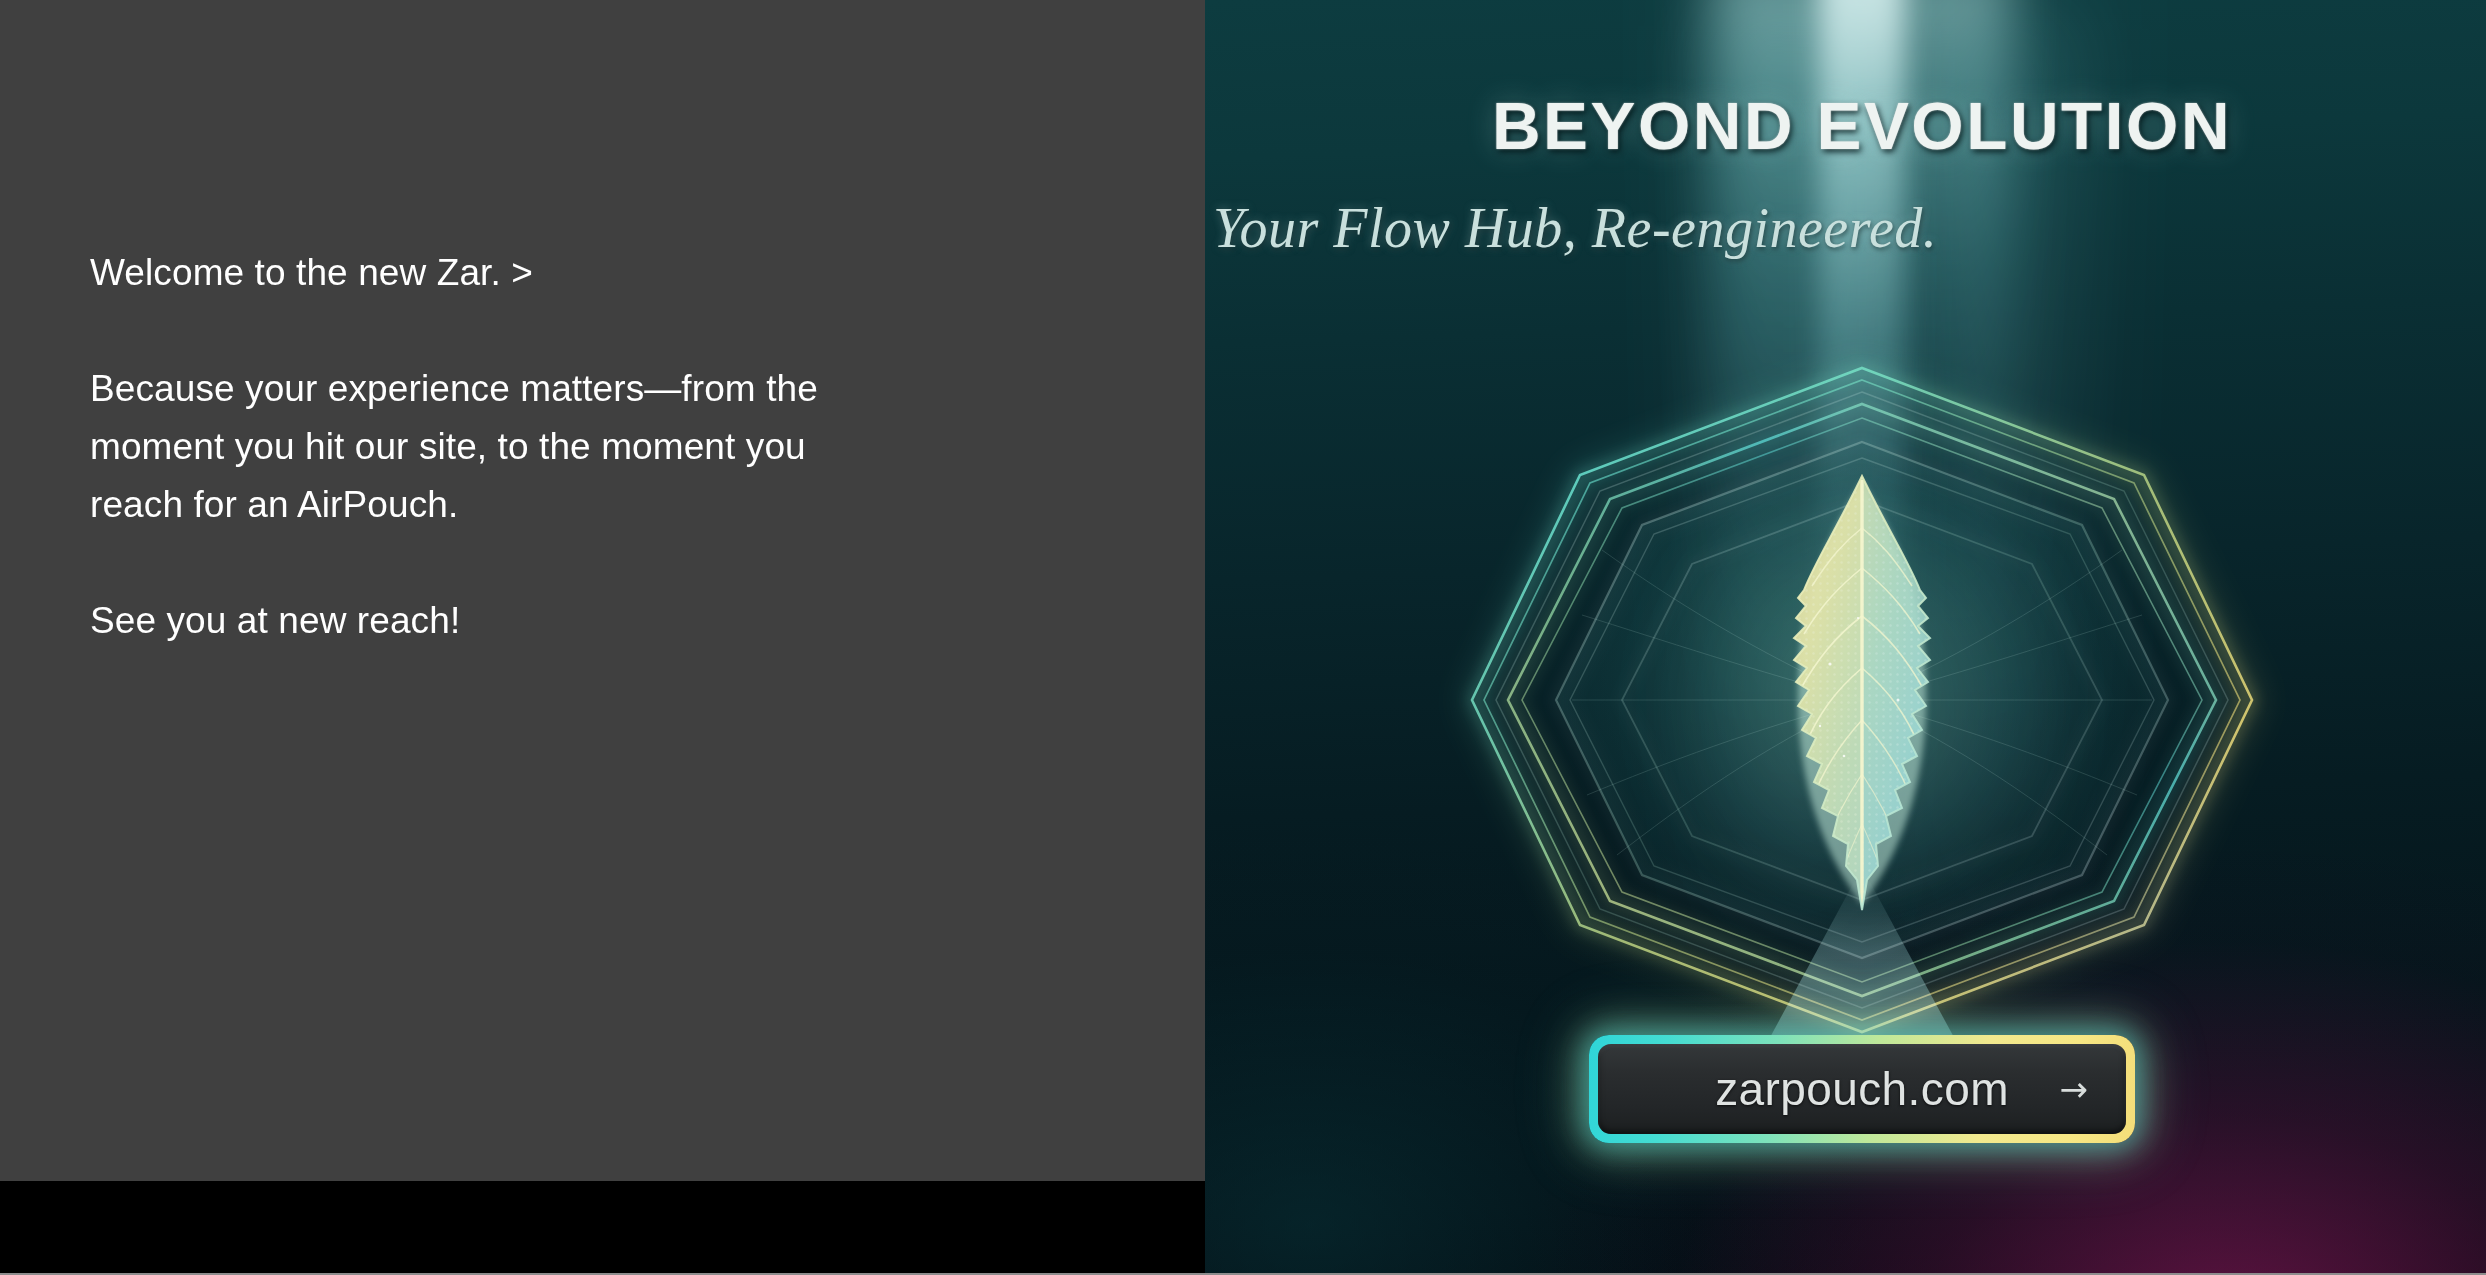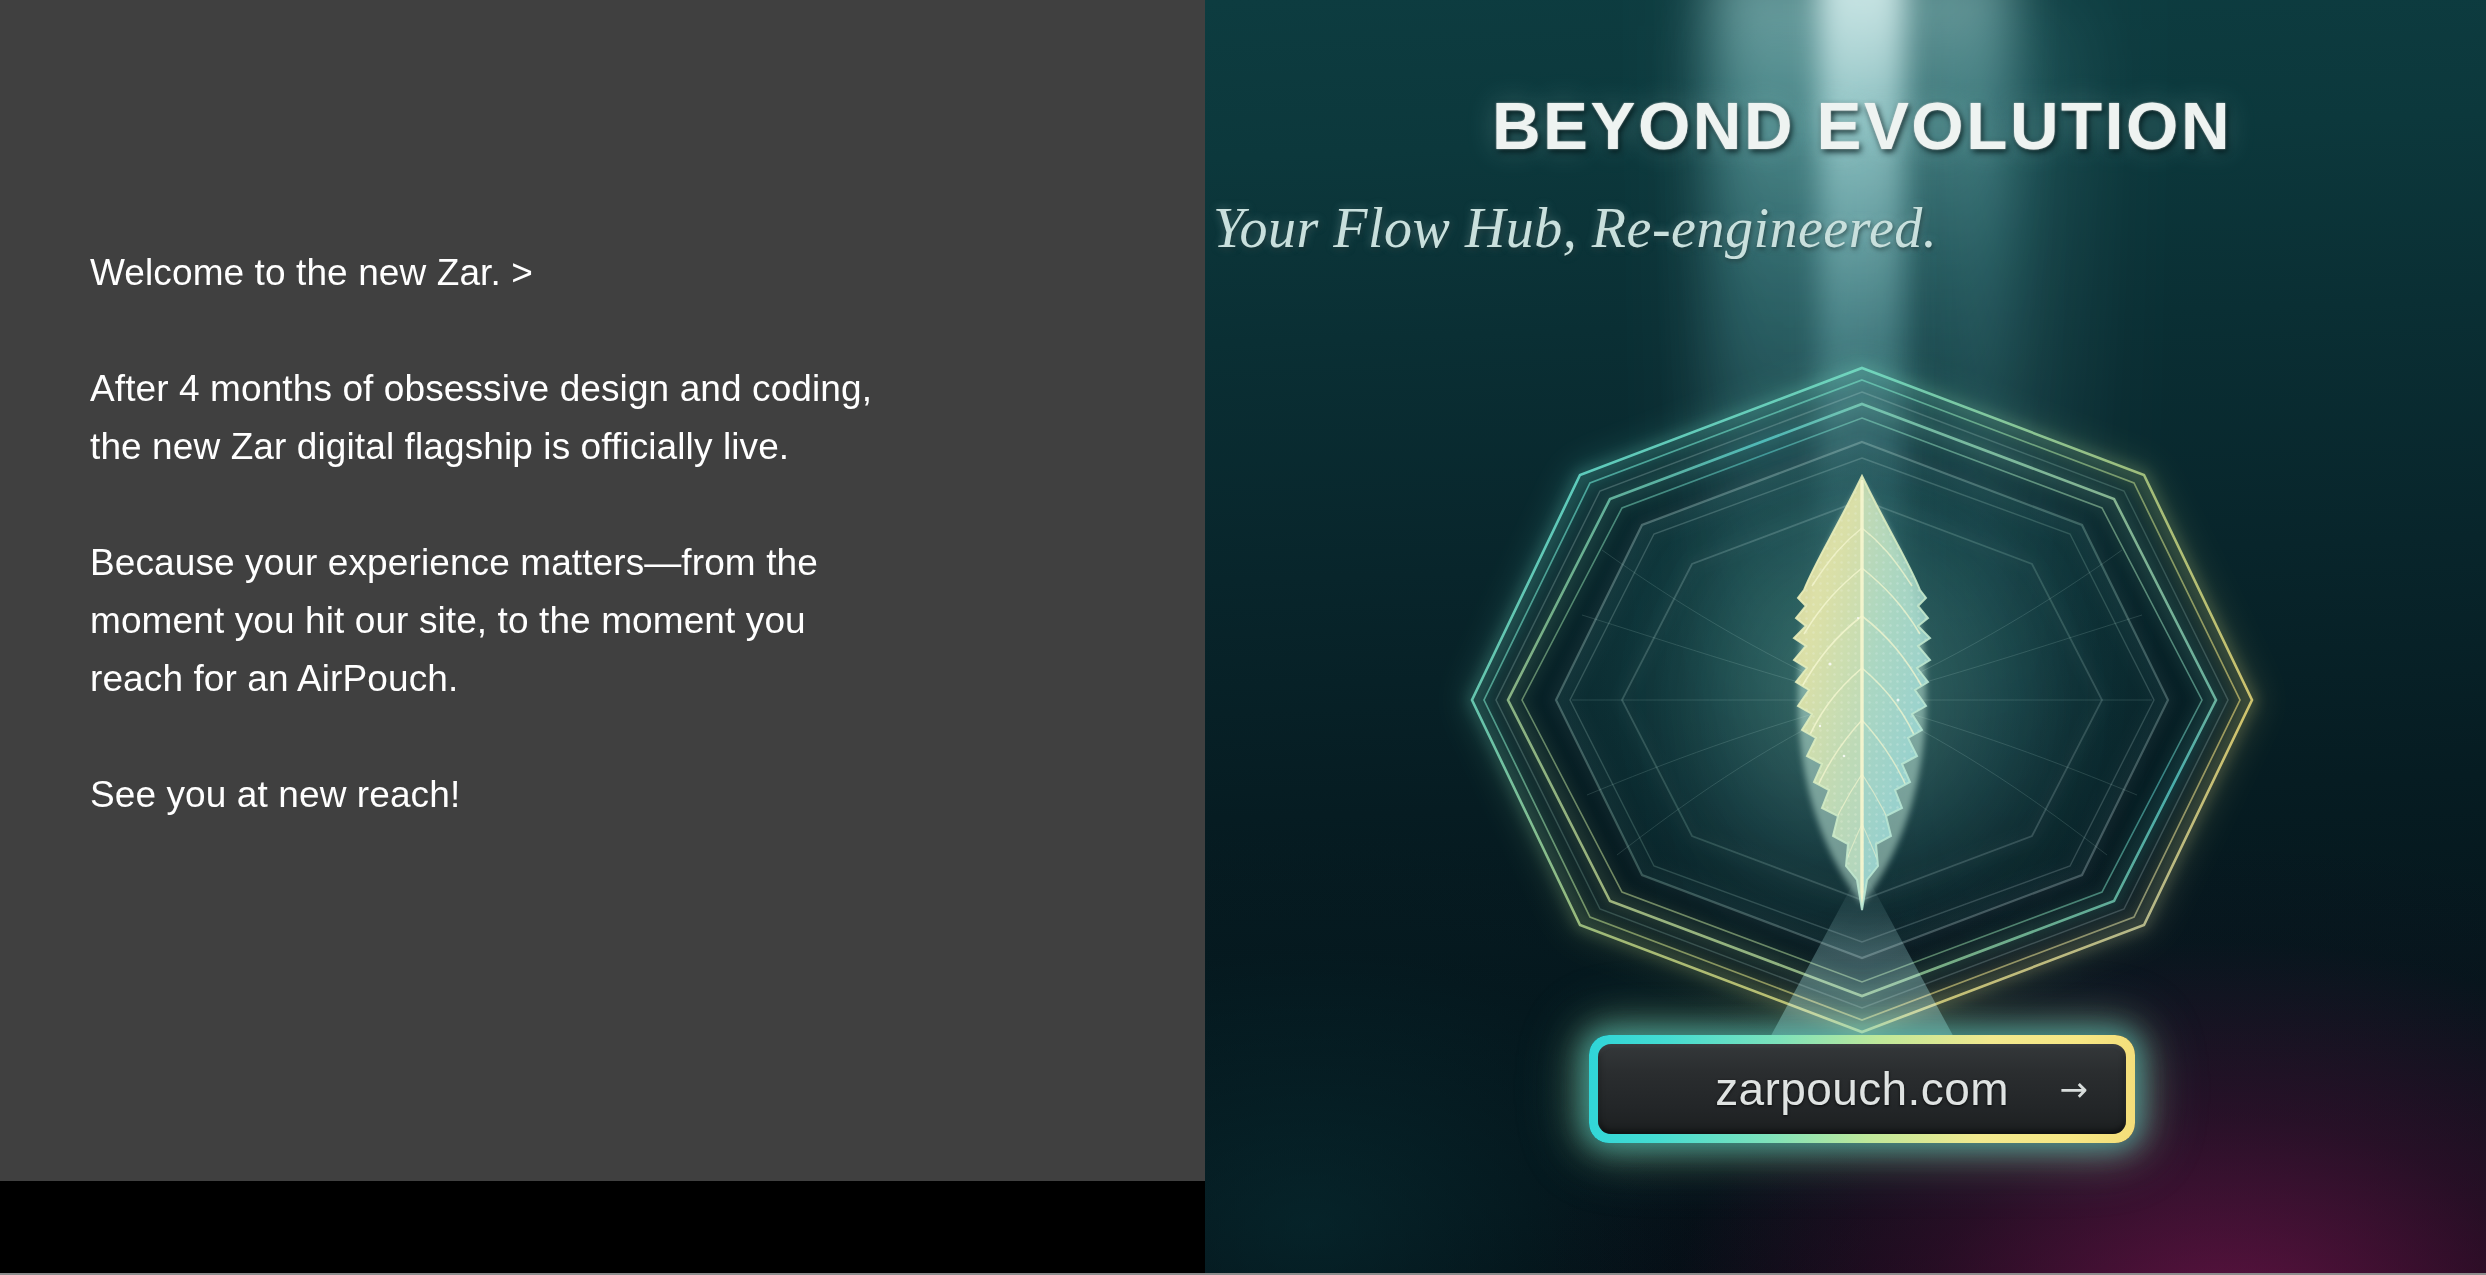--- a/index.html
+++ b/index.html
@@ -303,22 +303,20 @@
   }
 </style>
 </head>
 <body>
 
 <div class="screen">
 
   <div class="left-panel">
     <div class="message-block">
       <p class="msg-para">Welcome to the new Zar. &gt;</p>
-      <p class="msg-para">After 4 months of obsessive design and coding,
-the new Zar digital flagship is officially live.</p>
       <p class="msg-para">Because your experience matters—from the
 moment you hit our site, to the moment you
 reach for an AirPouch.</p>
       <p class="msg-para">See you at new reach!</p>
     </div>
   </div>
 
   <div class="right-panel">
 
     <div class="beam-soft-left"></div>

